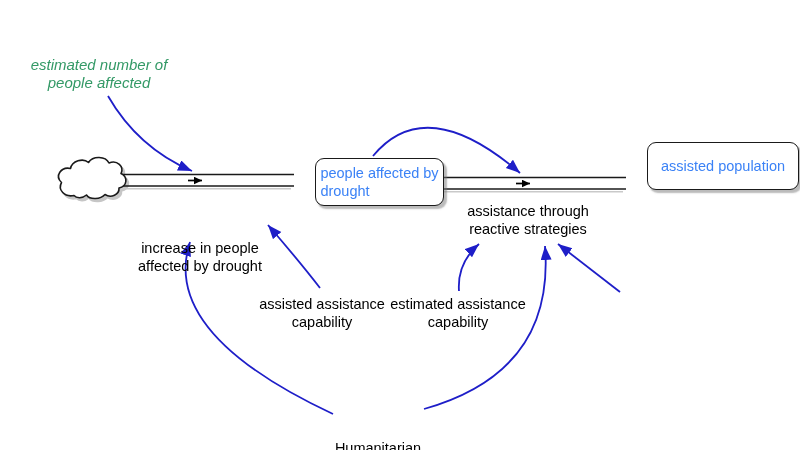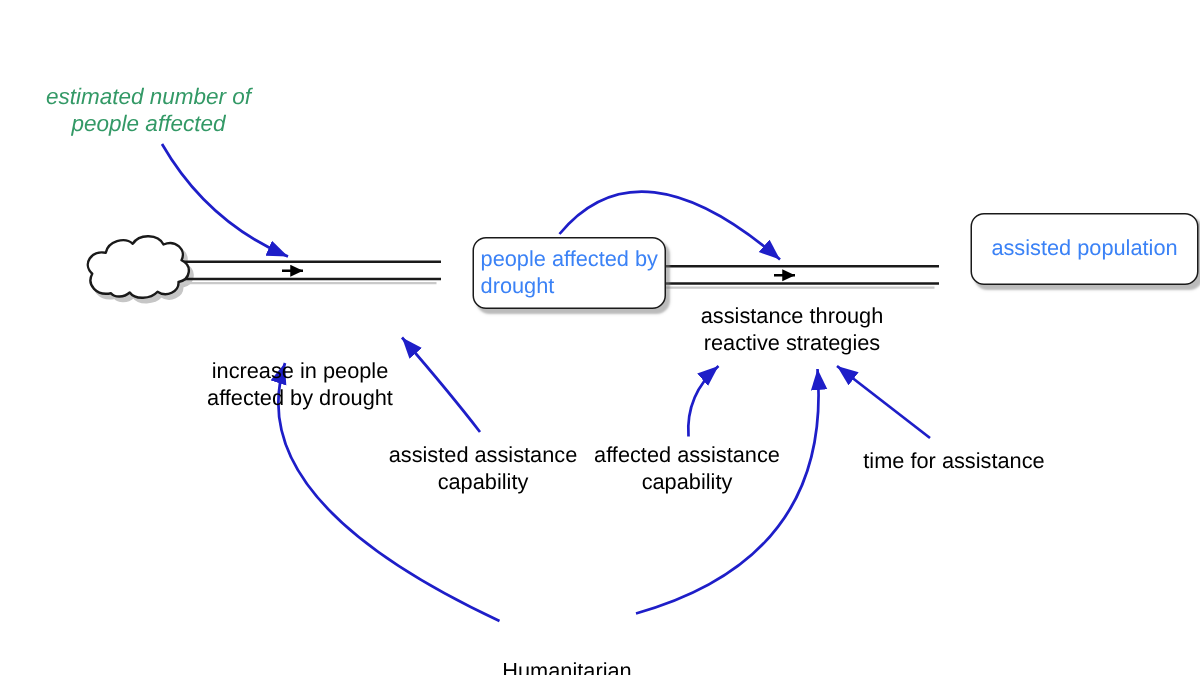--- a/index.html
+++ b/index.html
@@ -80,18 +80,17 @@
 
   <div class="label" id="lbl-flow1">increase in people
 affected by drought</div>
   <div class="label green" id="lbl-estimated">estimated number of
 people affected</div>
 
   <div class="label" id="lbl-flow2">assistance through
 reactive strategies</div>
   <div class="label" id="lbl-proactive">assisted assistance
 capability</div>
-  <div class="label" id="lbl-reactive">affected assistance
+  <div class="label" id="lbl-reactive">estimated assistance
 capability</div>
-  <div class="label" id="lbl-time">time for assistance</div>
   <div class="label" id="lbl-humanitarian">Humanitarian
 Operation</div>
 </div>
 
 </body></html>

